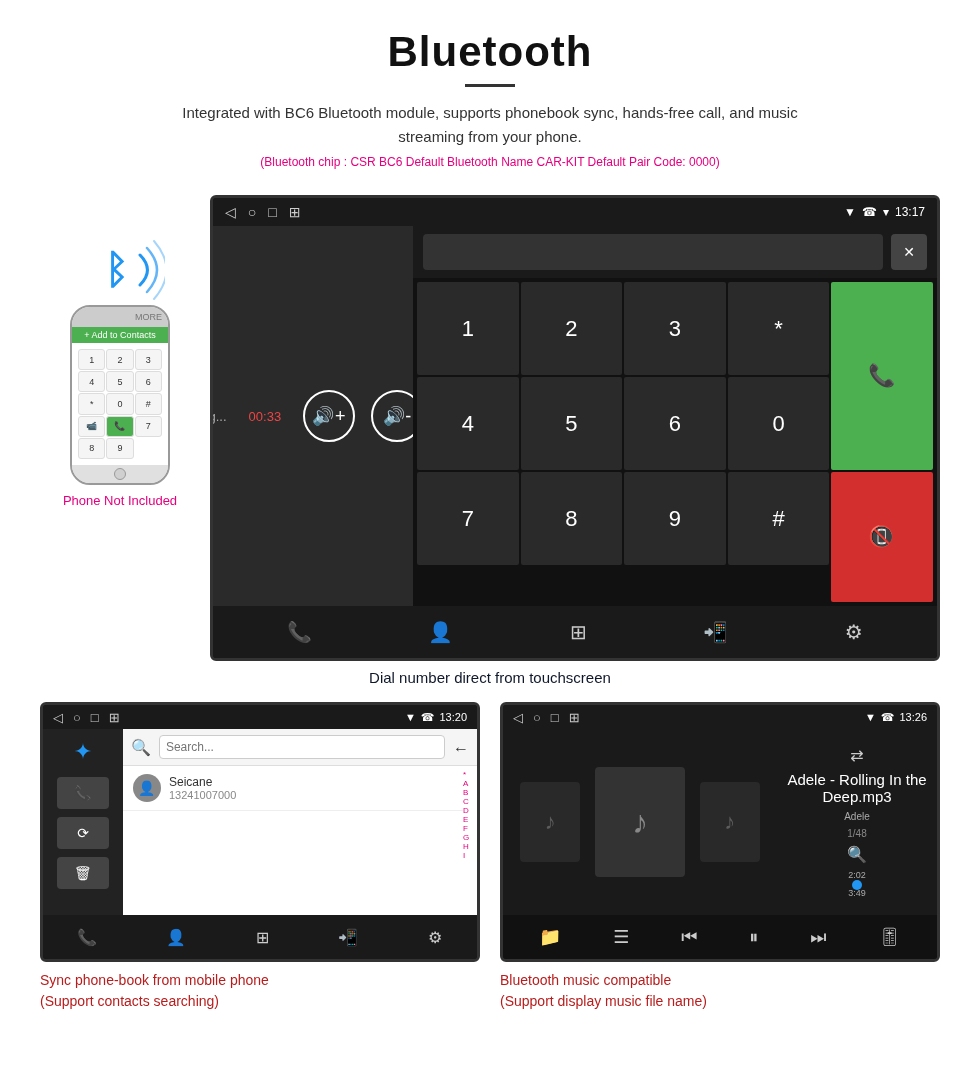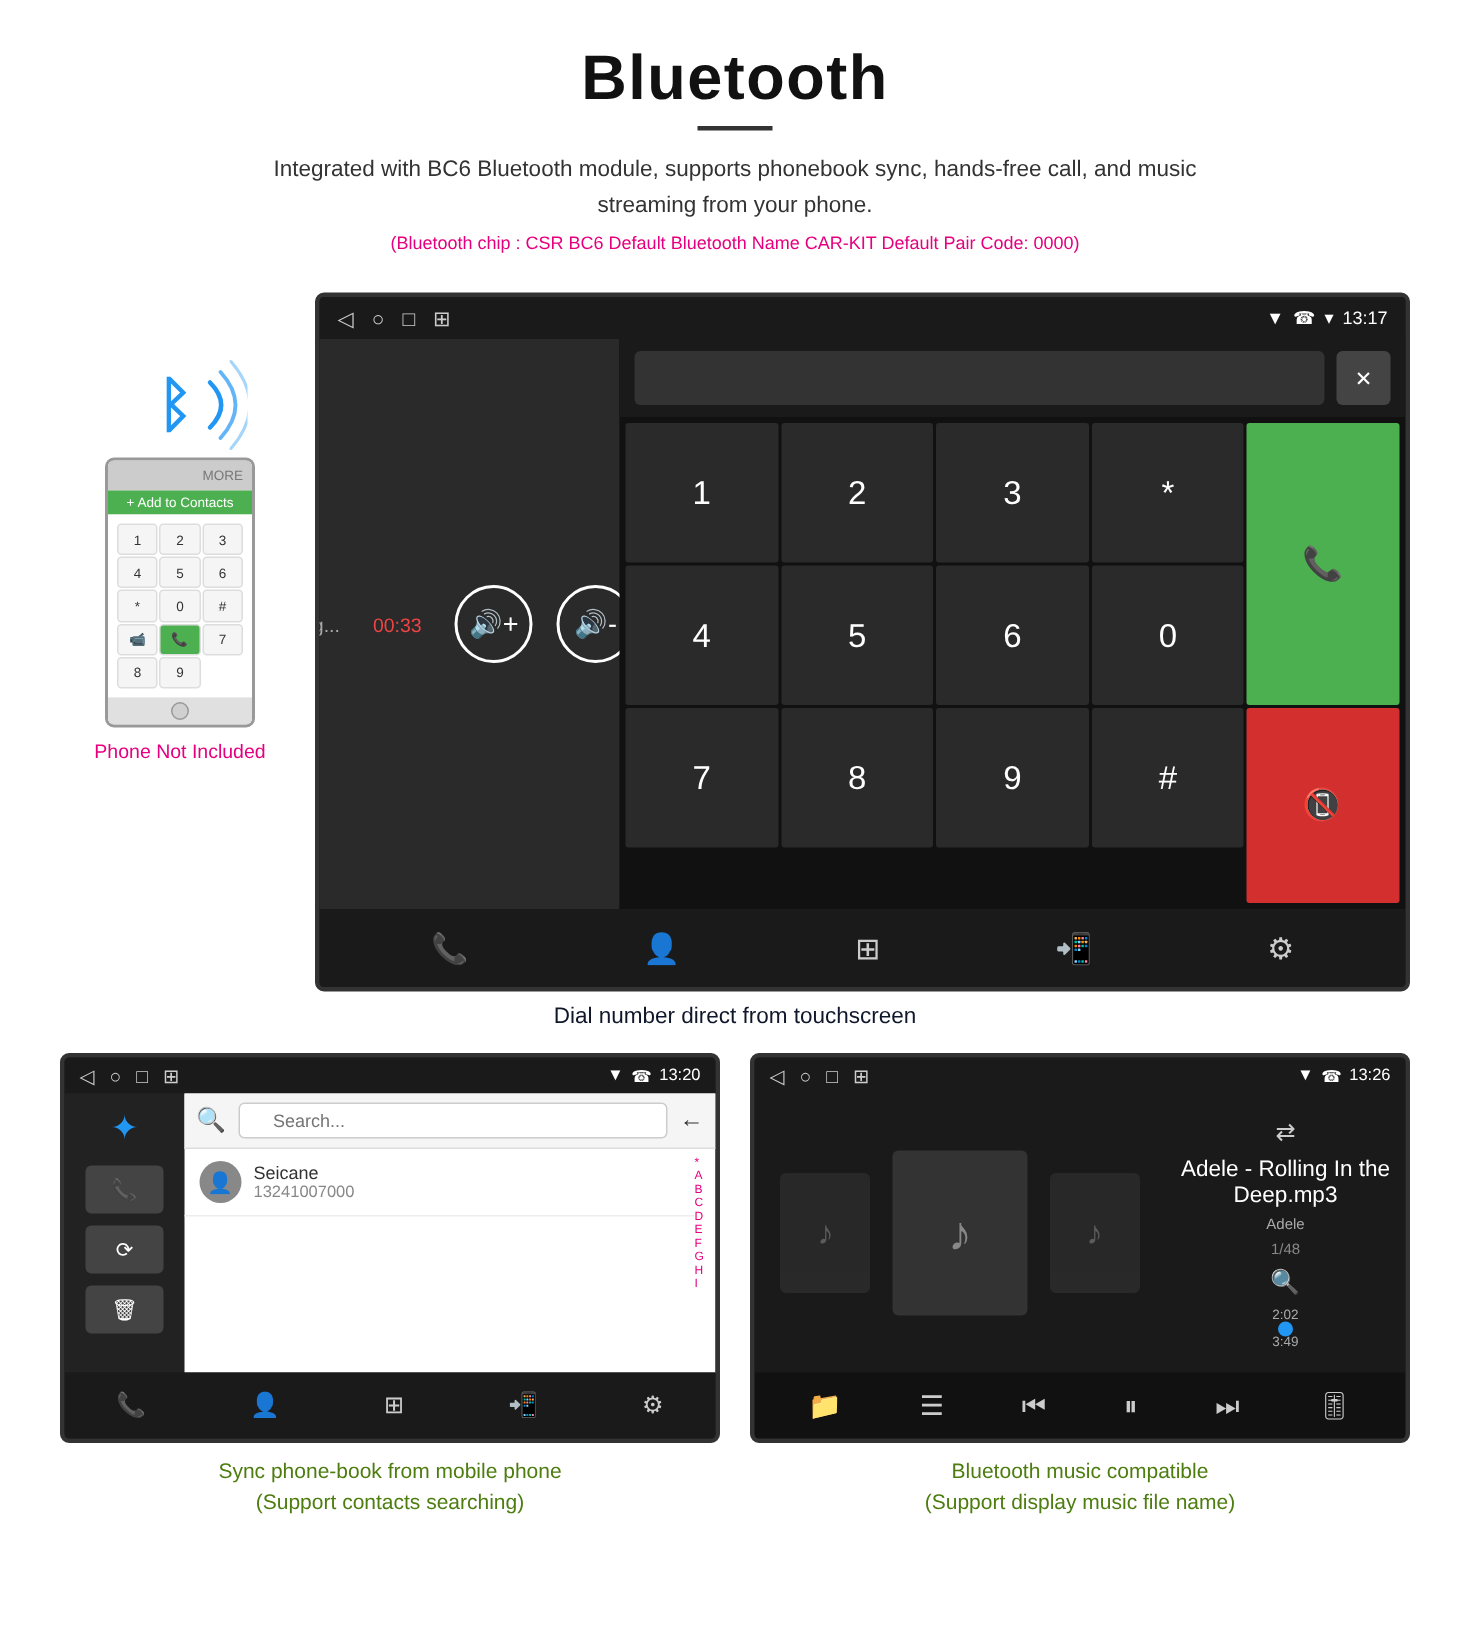--- a/index.html
+++ b/index.html
@@ -63,21 +63,21 @@
       width: 70px;
       height: 60px;
       position: relative;
       margin-bottom: 10px;
     }
     .phone-mock {
       width: 100px;
       height: 180px;
       background: #f0f0f0;
       border: 2px solid #999;
-      border-radius: 6px;
+      border-radius: 20px;
       overflow: hidden;
       display: flex;
       flex-direction: column;
     }
     .phone-top-bar {
       background: #ccc;
       height: 20px;
       display: flex;
       align-items: center;
       justify-content: flex-end;
@@ -296,23 +296,23 @@
       display: flex;
       flex-direction: column;
     }
     .bottom-screen {
       border: 3px solid #333;
       border-radius: 6px;
       overflow: hidden;
       background: #1a1a1a;
     }
     .bottom-caption {
-      text-align: center;
+      text-align: left;
       font-size: 14px;
-      color: #4d7c0f;
+      color: #b91c1c;
       margin-top: 8px;
       line-height: 1.5;
     }
 
     
     .phonebook-screen {
       height: 260px;
       display: flex;
       flex-direction: column;
     }
@@ -368,21 +368,21 @@
       background: #f5f5f5;
       border-bottom: 1px solid #ddd;
       gap: 8px;
     }
     .pb-search-input {
       flex: 1;
       height: 24px;
       background: #fff;
       border: 1px solid #ccc;
       border-radius: 4px;
-      padding: 0 22px;
+      padding: 0 6px;
       font-size: 12px;
     }
     .pb-alphabet {
       width: 14px;
       display: flex;
       flex-direction: column;
       font-size: 8px;
       color: #e60080;
       padding: 4px 0;
     }

